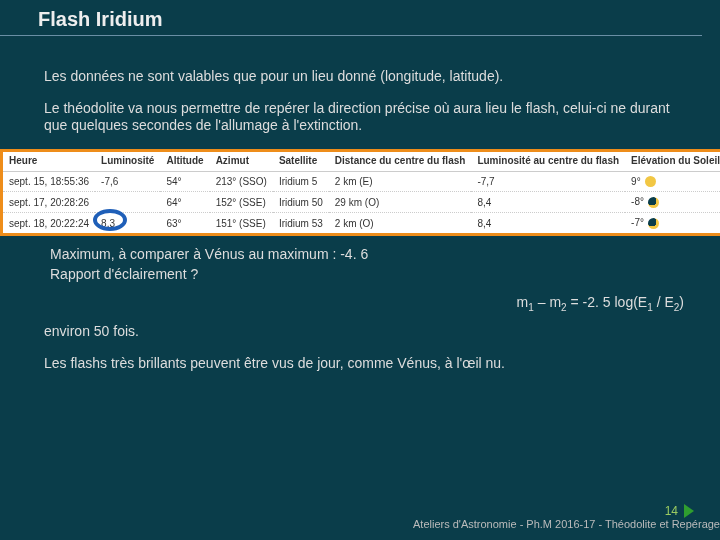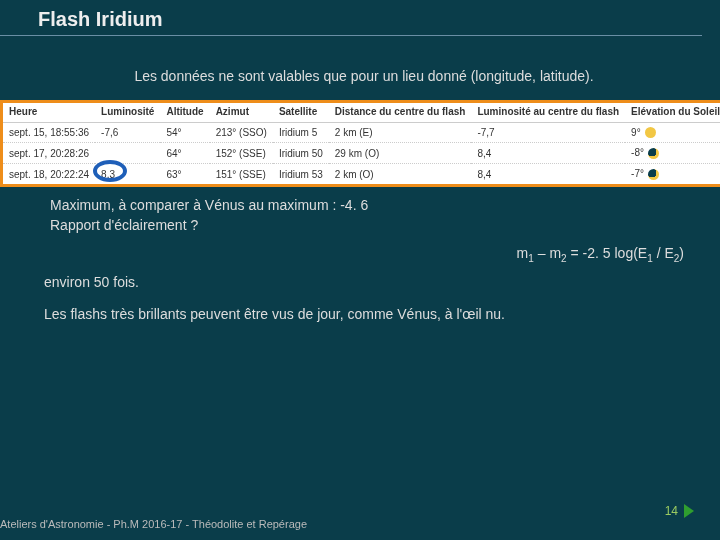--- a/index.html
+++ b/index.html
@@ -16,21 +16,20 @@
     color: #eee;
     padding: 0 0 4px 38px;
     border-bottom: 1px solid #6a8fa5;
     margin: 0 18px 32px 0;
   }
   .para {
     font-size: 14px;
     color: #ddd;
     padding: 0 36px 14px 44px;
     line-height: 1.25;
-    text-align: center;
   }
   .table-wrap {
     background: #737373;
     border: 3px solid #ee8d1a;
     width: 100%;
   }
   table {
     width: 100%;
     border-collapse: collapse;
     font-size: 10px;
@@ -80,21 +79,21 @@
     font-size: 14px;
     color: #ddd;
     text-align: right;
     padding: 8px 0 10px 0;
   }
   .sub { font-size: 10px; vertical-align: sub; }
   .footer {
     position: absolute;
     bottom: 10px;
     width: 100%;
-    text-align: left;
+    text-align: right;
     font-size: 11px;
     color: #bbb;
   }
   .pagenum {
     position: absolute;
     right: 26px;
     bottom: 22px;
     font-size: 12px;
     color: #9bcb61;
     display: flex;
@@ -109,20 +108,21 @@
     border-bottom: 7px solid transparent;
   }
 </style>
 </head>
 <body>
 
 <div class="slide">
   <h1 class="title">Flash Iridium</h1>
 
   <p class="para">Les données ne sont valables que pour un lieu donné (longitude, latitude).</p>
+  <p class="para">Le théodolite va nous permettre de repérer la direction précise où aura lieu le flash, celui-ci ne durant que quelques secondes de l'allumage à l'extinction.</p>
 
   <div class="table-wrap">
     <table>
       <thead>
         <tr>
           <th>Heure</th>
           <th>Luminosité</th>
           <th>Altitude</th>
           <th>Azimut</th>
           <th>Satellite</th>

